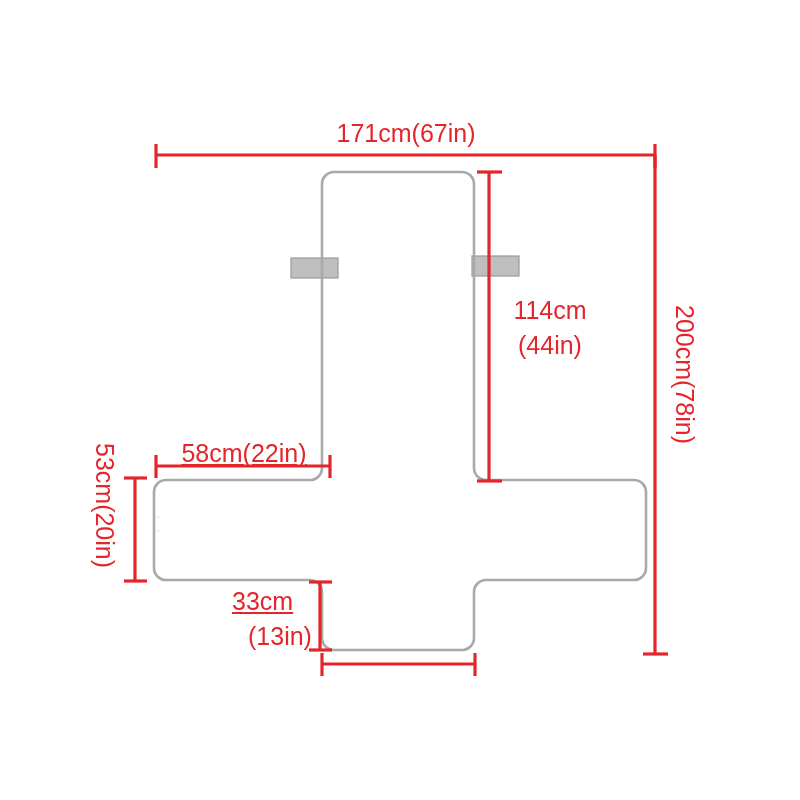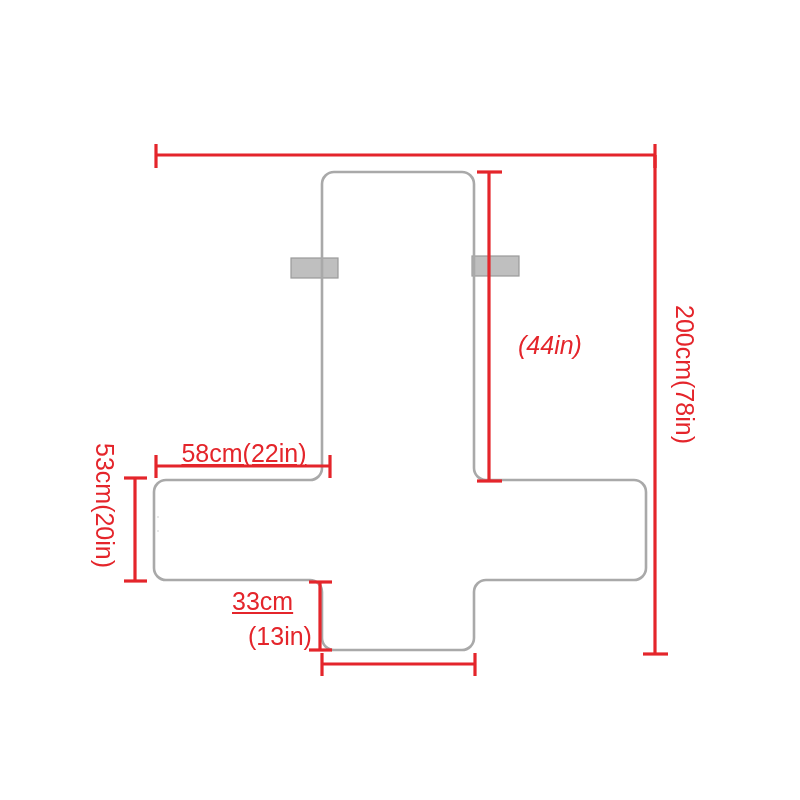--- a/index.html
+++ b/index.html
@@ -130,24 +130,26 @@
 
       <g>
         <line x1="322" y1="664" x2="475" y2="664"></line>
         <line x1="322" y1="653" x2="322" y2="676"></line>
         <line x1="475" y1="653" x2="475" y2="676"></line>
       </g>
 
     </g>
   </svg>
 
+  <div class="dim-label centered" style="left:256px; top:118px; width:300px;">171cm(67in)</div>
 
   <div class="dim-label rot-cw" style="left:700px; top:305px;">200cm(78in)</div>
 
-  <div class="dim-label centered" style="left:495px; top:330px; width:110px;font-style:italic;">(44in)</div>
+  <div class="dim-label centered" style="left:495px; top:295px; width:110px;">114cm</div>
+  <div class="dim-label centered" style="left:495px; top:330px; width:110px;">(44in)</div>
 
   <div class="dim-label centered" style="left:158px; top:438px; width:172px;text-decoration:underline;">58cm(22in)</div>
 
   <div class="dim-label rot-cw" style="left:120px; top:443px;">53cm(20in)</div>
 
   <div class="dim-label" style="left:232px; top:586px;text-decoration:underline;">33cm</div>
   <div class="dim-label" style="left:248px; top:621px;">(13in)</div>
 
 
 </div>

